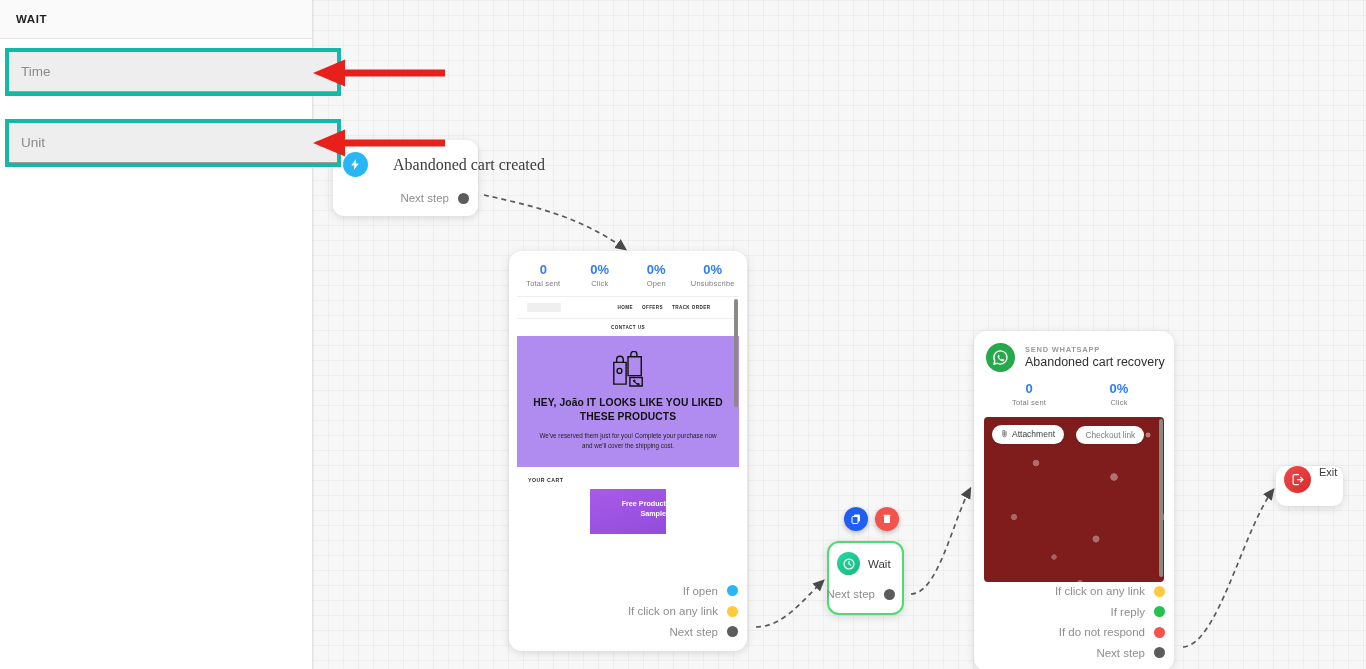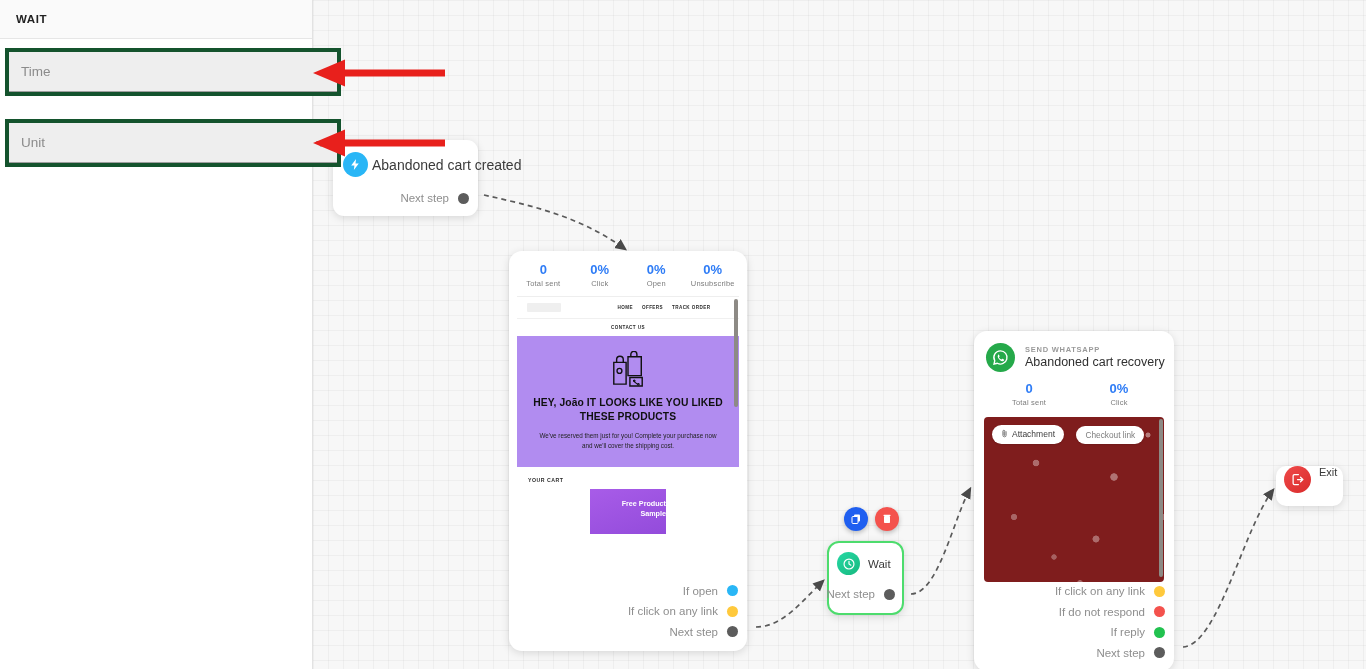--- a/index.html
+++ b/index.html
@@ -24,21 +24,21 @@
     display: flex; align-items: center;
     padding: 0 16px;
     background: #fafafa;
     border-bottom: 1px solid #e6e6e6;
   }
   #panel-header .ttl {
     font-size: 11.5px; font-weight: bold; letter-spacing: .6px; color: #222;
   }
   .field-wrap {
     position: absolute; left: 5px; width: 336px;
-    border: 4px solid #14532d;
+    border: 4px solid #14b8a6;
     background: #e8201c;
   }
   .field-wrap.time { top: 48px; height: 48px; }
   .field-wrap.unit { top: 119px; height: 48px; }
   .mat-field {
     width: 100%; height: 100%;
     background: #eeeeee;
     border-bottom: 1px solid #9e9e9e;
     display: flex; align-items: center;
     padding: 0 12px;
@@ -97,21 +97,21 @@
   .port-dot { width: 11px; height: 11px; border-radius: 50%; flex-shrink: 0; }
 
   
   #node-trigger {
     left: 20px; top: 140px; width: 145px; height: 76px;
     border-radius: 11px;
   }
   #node-trigger .node-head { padding: 12px 0 0 10px; }
   #node-trigger .badge { width: 25px; height: 25px; background: #29b6f6; }
   #node-trigger .tname {
-    font-size: 14px; color: #3b3b3b; margin-left: 4px; white-space: nowrap;
+    font-size: 16px; color: #3b3b3b; margin-left: 25px; white-space: nowrap; font-family: Liberation Serif, serif;
   }
   #node-trigger .ports { padding: 11px 9px 0 0; }
 
   
   #node-email {
     left: 196px; top: 251px; width: 238px; height: 400px;
     border-radius: 13px; overflow: hidden;
   }
   #node-email .node-head { padding: 13px 0 0 12px; }
   #node-email .badge {
@@ -471,26 +471,26 @@
         </div>
         <div class="wa-scroll"></div>
       </div>
 
       <div class="ports">
         <div class="port-row">
           <span class="port-label">If click on any link</span>
           <span class="port-dot" style="background:#ffc93c"></span>
         </div>
         <div class="port-row">
+          <span class="port-label">If reply</span>
+          <span class="port-dot" style="background:#22c24f"></span>
+        </div>
+        <div class="port-row">
           <span class="port-label">If do not respond</span>
           <span class="port-dot" style="background:#f4524d"></span>
-        </div>
-        <div class="port-row">
-          <span class="port-label">If reply</span>
-          <span class="port-dot" style="background:#22c24f"></span>
         </div>
         <div class="port-row">
           <span class="port-label">Next step</span>
           <span class="port-dot" style="background:#5c5c5c"></span>
         </div>
       </div>
     </div>
 
     <div class="node" id="node-exit">
       <div class="badge">

